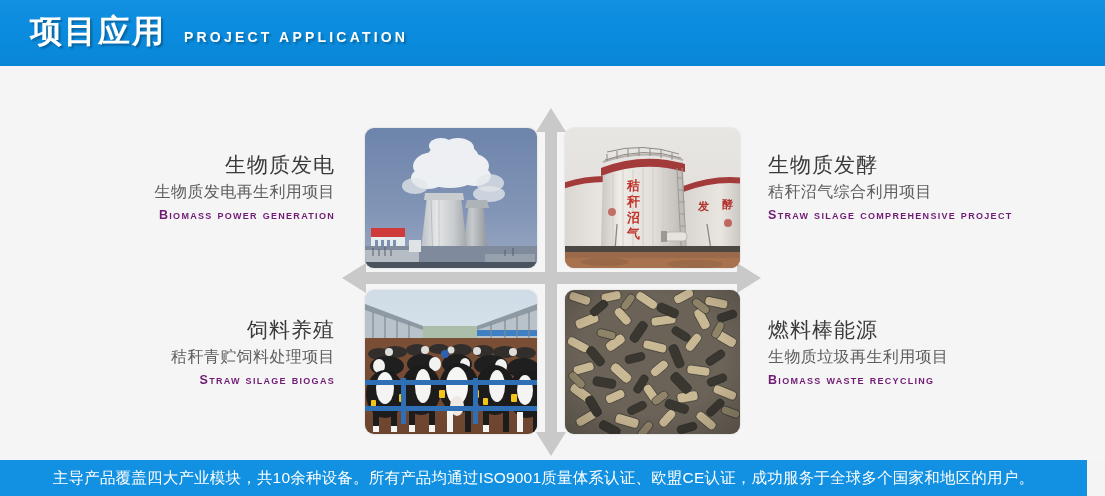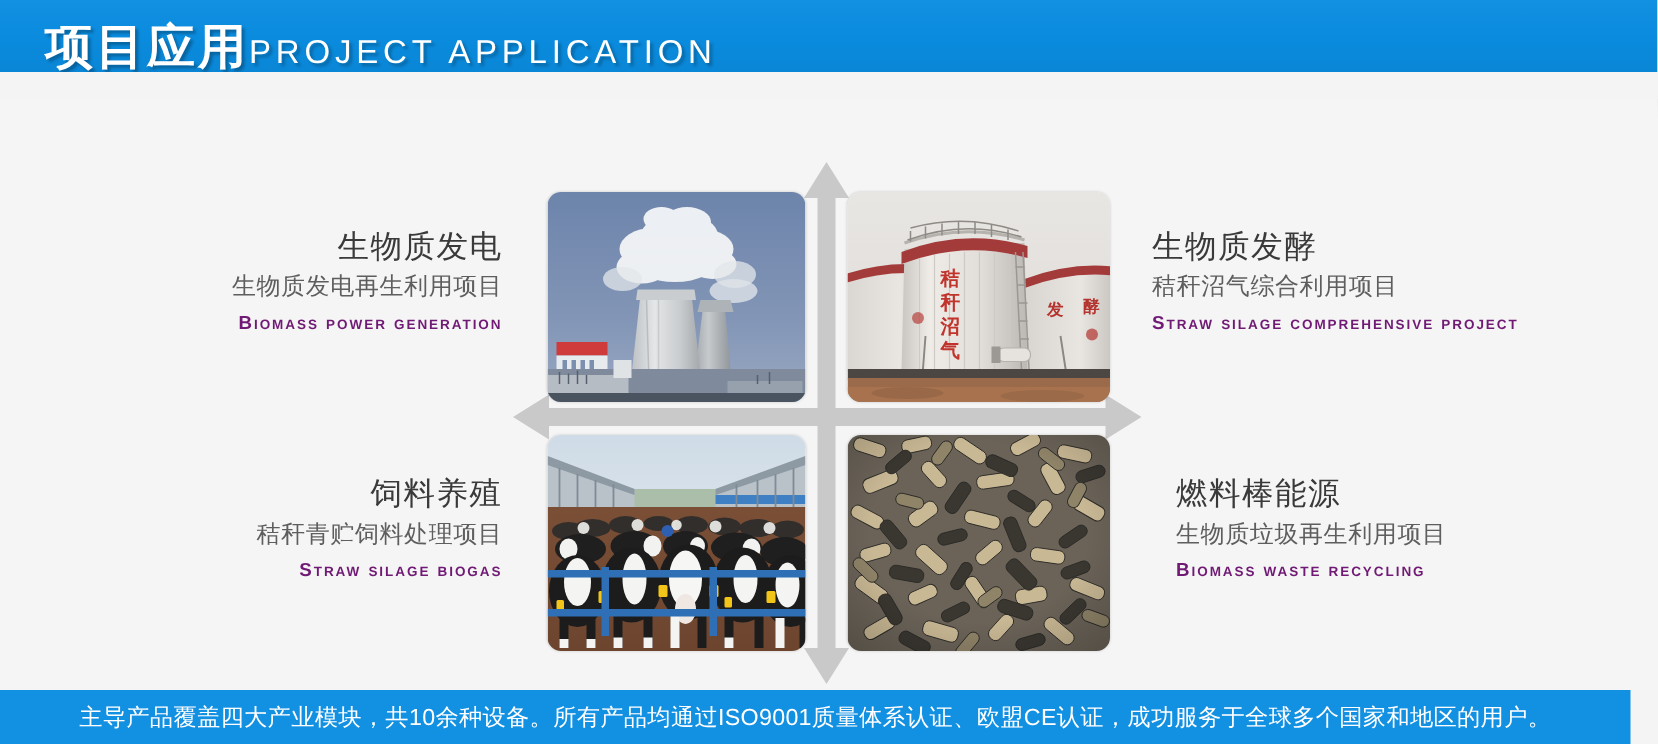--- a/index.html
+++ b/index.html
@@ -8,44 +8,45 @@
     height: 496px;
     overflow: hidden;
     font-family: "Liberation Sans", "DejaVu Sans", sans-serif;
   }
   body { background: #f4f4f4; position: relative; }
 
   
   .header {
     position: absolute;
     left: 0; top: 0;
-    width: 1105px; height: 48px;
+    width: 1105px; height: 66px;
     background: #0b8ee0;
     background: linear-gradient(180deg, #1290e2 0%, #0a8bdd 55%, #0a86d6 100%);
     overflow: hidden;
   }
   .header-inner {
     position: absolute;
     left: 30px; top: 11px;
     display: flex;
     align-items: baseline;
   }
   .header-title-cn {
     font-size: 32px;
     font-weight: bold;
     color: #ffffff;
     letter-spacing: 2px;
     text-shadow: 2px 2px 2px rgba(0,0,0,0.28);
     line-height: 40px;
   }
   .header-title-en {
-    font-size: 22px;
-    font-weight: normal;
+    font-size: 14px;
+    font-weight: bold;
     color: #ffffff;
     letter-spacing: 3.2px;
+    margin-left: 18px;
     text-shadow: 2px 2px 2px rgba(0,0,0,0.25);
     line-height: 40px;
   }
   .header-shadow {
     position: absolute;
     left: 0; top: 66px;
     width: 1105px; height: 14px;
     background: linear-gradient(180deg, rgba(120,120,120,0.30) 0%, rgba(150,150,150,0.10) 45%, rgba(200,200,200,0) 100%);
   }
 
@@ -495,21 +496,21 @@
     <div class="t2">秸秆沼气综合利用项目</div>
     <div class="t3">Straw silage comprehensive project</div>
   </div>
 
   <div class="block right-al" style="left:40px; top:250px; width:295px;">
     <div class="t1">饲料养殖</div>
     <div class="t2">秸秆青贮饲料处理项目</div>
     <div class="t3">Straw silage biogas</div>
   </div>
 
-  <div class="block left-al" style="left:768px; top:250px; width:320px;margin-left:16px;">
+  <div class="block left-al" style="left:768px; top:250px; width:320px;">
     <div class="t1">燃料棒能源</div>
     <div class="t2">生物质垃圾再生利用项目</div>
     <div class="t3">Biomass waste recycling</div>
   </div>
 
 </div>
 
 <div class="footer">
   <span class="footer-text">主导产品覆盖四大产业模块，共10余种设备。所有产品均通过ISO9001质量体系认证、欧盟CE认证，成功服务于全球多个国家和地区的用户。</span>
 </div>

